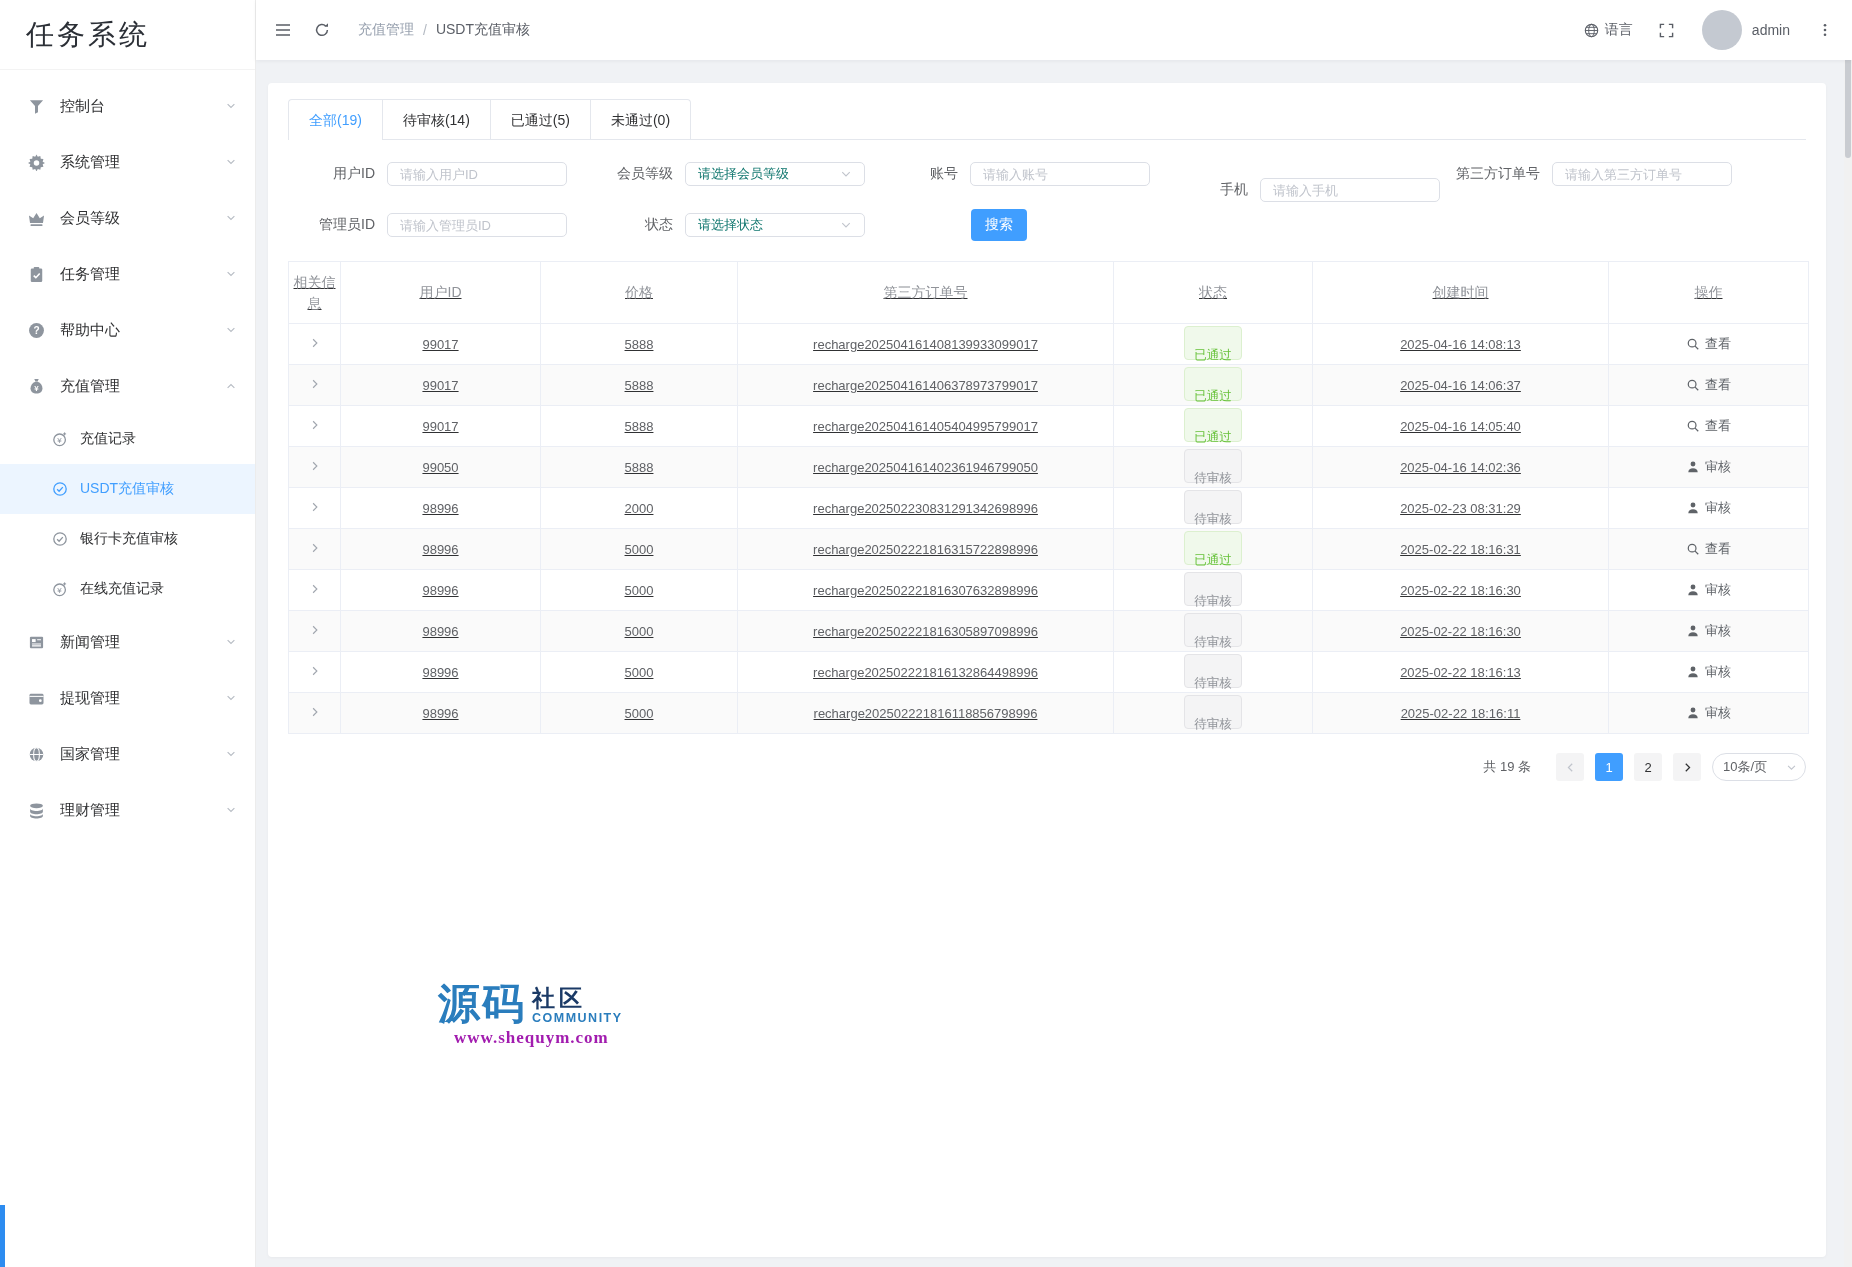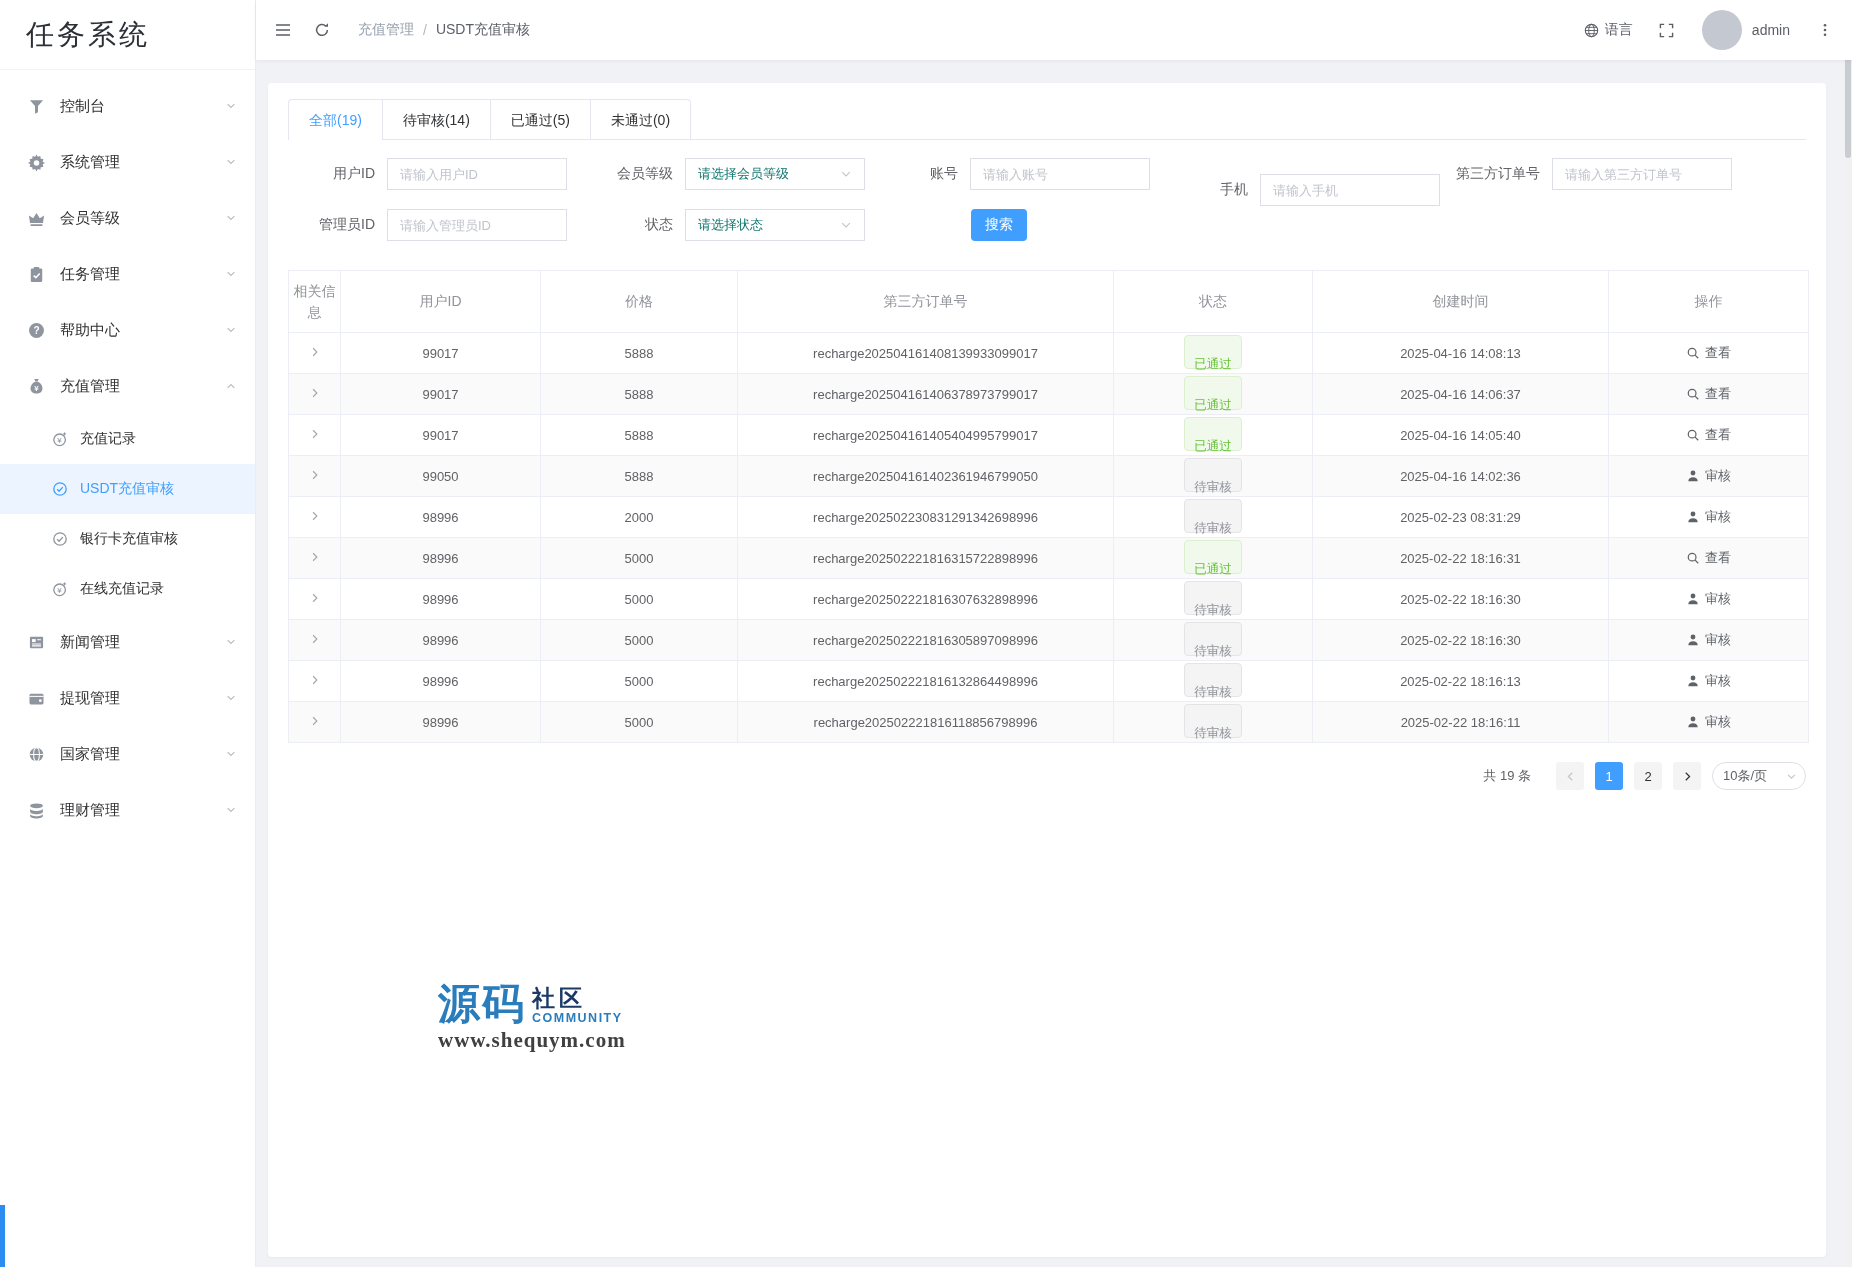--- a/index.html
+++ b/index.html
@@ -50,29 +50,29 @@
   .tab { height:40px; line-height:40px; padding:0 20px; font-size:14px; color:#303133; border-top:1px solid #e4e7ed; border-left:1px solid #e4e7ed; cursor:pointer; background:#fff; }
   .tab:first-child { border-radius:4px 0 0 0; }
   .tab:last-child { border-right:1px solid #e4e7ed; border-radius:0 4px 0 0; }
   .tab[data-active="true"] { color:#409EFF; height:41px; margin-bottom:-1px; }
 
   
   .filters { position:relative; height:83px; margin-top:18px; }
   .f-item { position:absolute; display:flex; align-items:center; height:32px; }
   .f-item label { font-size:14px; color:#606266; margin-right:12px; text-align:right; white-space:nowrap; }
   .lw87{width:87px;} .lw58{width:58px;} .lw30{width:30px;} .lw84{width:84px;}
-  .f-input, .f-select { width:180px; height:32px; border:1px solid #dcdfe6; border-radius:0; background:#fff; font-size:13px; color:#606266; padding:2px 12px; outline:none; font-family:inherit; }
+  .f-input, .f-select { width:180px; height:24px; border:1px solid #dcdfe6; border-radius:5px; background:#fff; font-size:13px; color:#606266; padding:2px 12px; outline:none; font-family:inherit; }
   .f-input::placeholder { color:#c0c4cc; }
   .f-select { display:flex; align-items:center; justify-content:space-between; cursor:pointer; }
   .f-select .ph { color:#0f766e; }
   .f-select .sel-chev { color:#c0c4cc; width:12px; height:12px; }
   .search-btn { position:absolute; left:683px; top:51px; width:56px; height:32px; background:#409EFF; color:#fff; border:none; border-radius:4px; font-size:14px; cursor:pointer; font-family:inherit; }
 
   
-  table { width:100%; margin-top:29px; border-collapse:collapse; table-layout:fixed; border-top:1px solid #ebeef5; border-left:1px solid #ebeef5; }
+  table { width:100%; margin-top:20px; border-collapse:collapse; table-layout:fixed; border-top:1px solid #ebeef5; border-left:1px solid #ebeef5;text-decoration:underline; }
   th { height:62px; font-weight:400; font-size:14px; color:#909399; background:#fff; border-right:1px solid #ebeef5; border-bottom:1px solid #ebeef5; text-align:center; line-height:21px; padding:0 4px; }
   td { height:41px; font-size:13px; color:#606266; border-right:1px solid #ebeef5; border-bottom:1px solid #ebeef5; text-align:center; padding:0 4px; overflow:hidden; white-space:nowrap; }
   tbody tr:nth-child(even) td { background:#fafafa; }
   .expand { display:inline-flex; color:#a0a6ae; cursor:pointer; }
   .chip { display:inline-block; height:26px; line-height:24px; padding:16px 9px; border-radius:4px; font-size:12.5px; border:1px solid transparent; }
   .chip[data-status="success"] { color:#67C23A; background:#f0f9eb; border-color:#dcf0cf; }
   .chip[data-status="pending"] { color:#909399; background:#f4f4f5; border-color:#e4e4e7; }
   .action { display:inline-flex; align-items:center; gap:5px; color:#5f6368; cursor:pointer; text-decoration:none; font-size:13px; }
   .action .ic { display:none; width:14px; height:14px; }
   .action[data-action="view"] .ic-view { display:inline-block; }
@@ -87,21 +87,21 @@
   .pg-size { width:94px; height:28px; border:1px solid #dcdfe6; border-radius:14px; display:flex; align-items:center; justify-content:space-between; padding:0 8px 0 10px; font-size:13px; color:#606266; cursor:pointer; background:#fff; }
   .pg-size .sel-chev { color:#c0c4cc; width:11px; height:11px; }
 
   
   .watermark { position:absolute; left:170px; top:900px; }
   .wm-row { display:flex; align-items:flex-start; gap:6px; }
   .wm-main { font-size:42px; line-height:1; color:#2a7dbd; font-weight:700; letter-spacing:2px; }
   .wm-col { display:flex; flex-direction:column; padding-top:3px; }
   .wm-sub { font-size:23px; color:#1b3a66; font-weight:700; letter-spacing:4px; line-height:1.1; }
   .wm-en { font-size:12.5px; color:#2a7dbd; font-weight:700; letter-spacing:1.5px; }
-  .wm-url { margin-top:3px; font-family:"Liberation Serif","DejaVu Serif",serif; font-weight:700; font-size:21px; color:#404040; letter-spacing:1px; }
+  .wm-url { margin-top:3px; font-family:"Liberation Serif","DejaVu Serif",serif; font-weight:700; font-size:17px; color:#a21caf; letter-spacing:1px;margin-left:16px; }
 
   
   .page-scroll { position:fixed; right:0; top:0; width:8px; height:100%; background:#f1f1f1; }
   .page-scroll .thumb { position:absolute; top:8px; left:1px; width:6px; height:150px; border-radius:3px; background:#c9ccd1; }
 
   svg { display:block; }
 </style>
 </head>
 <body>
 

